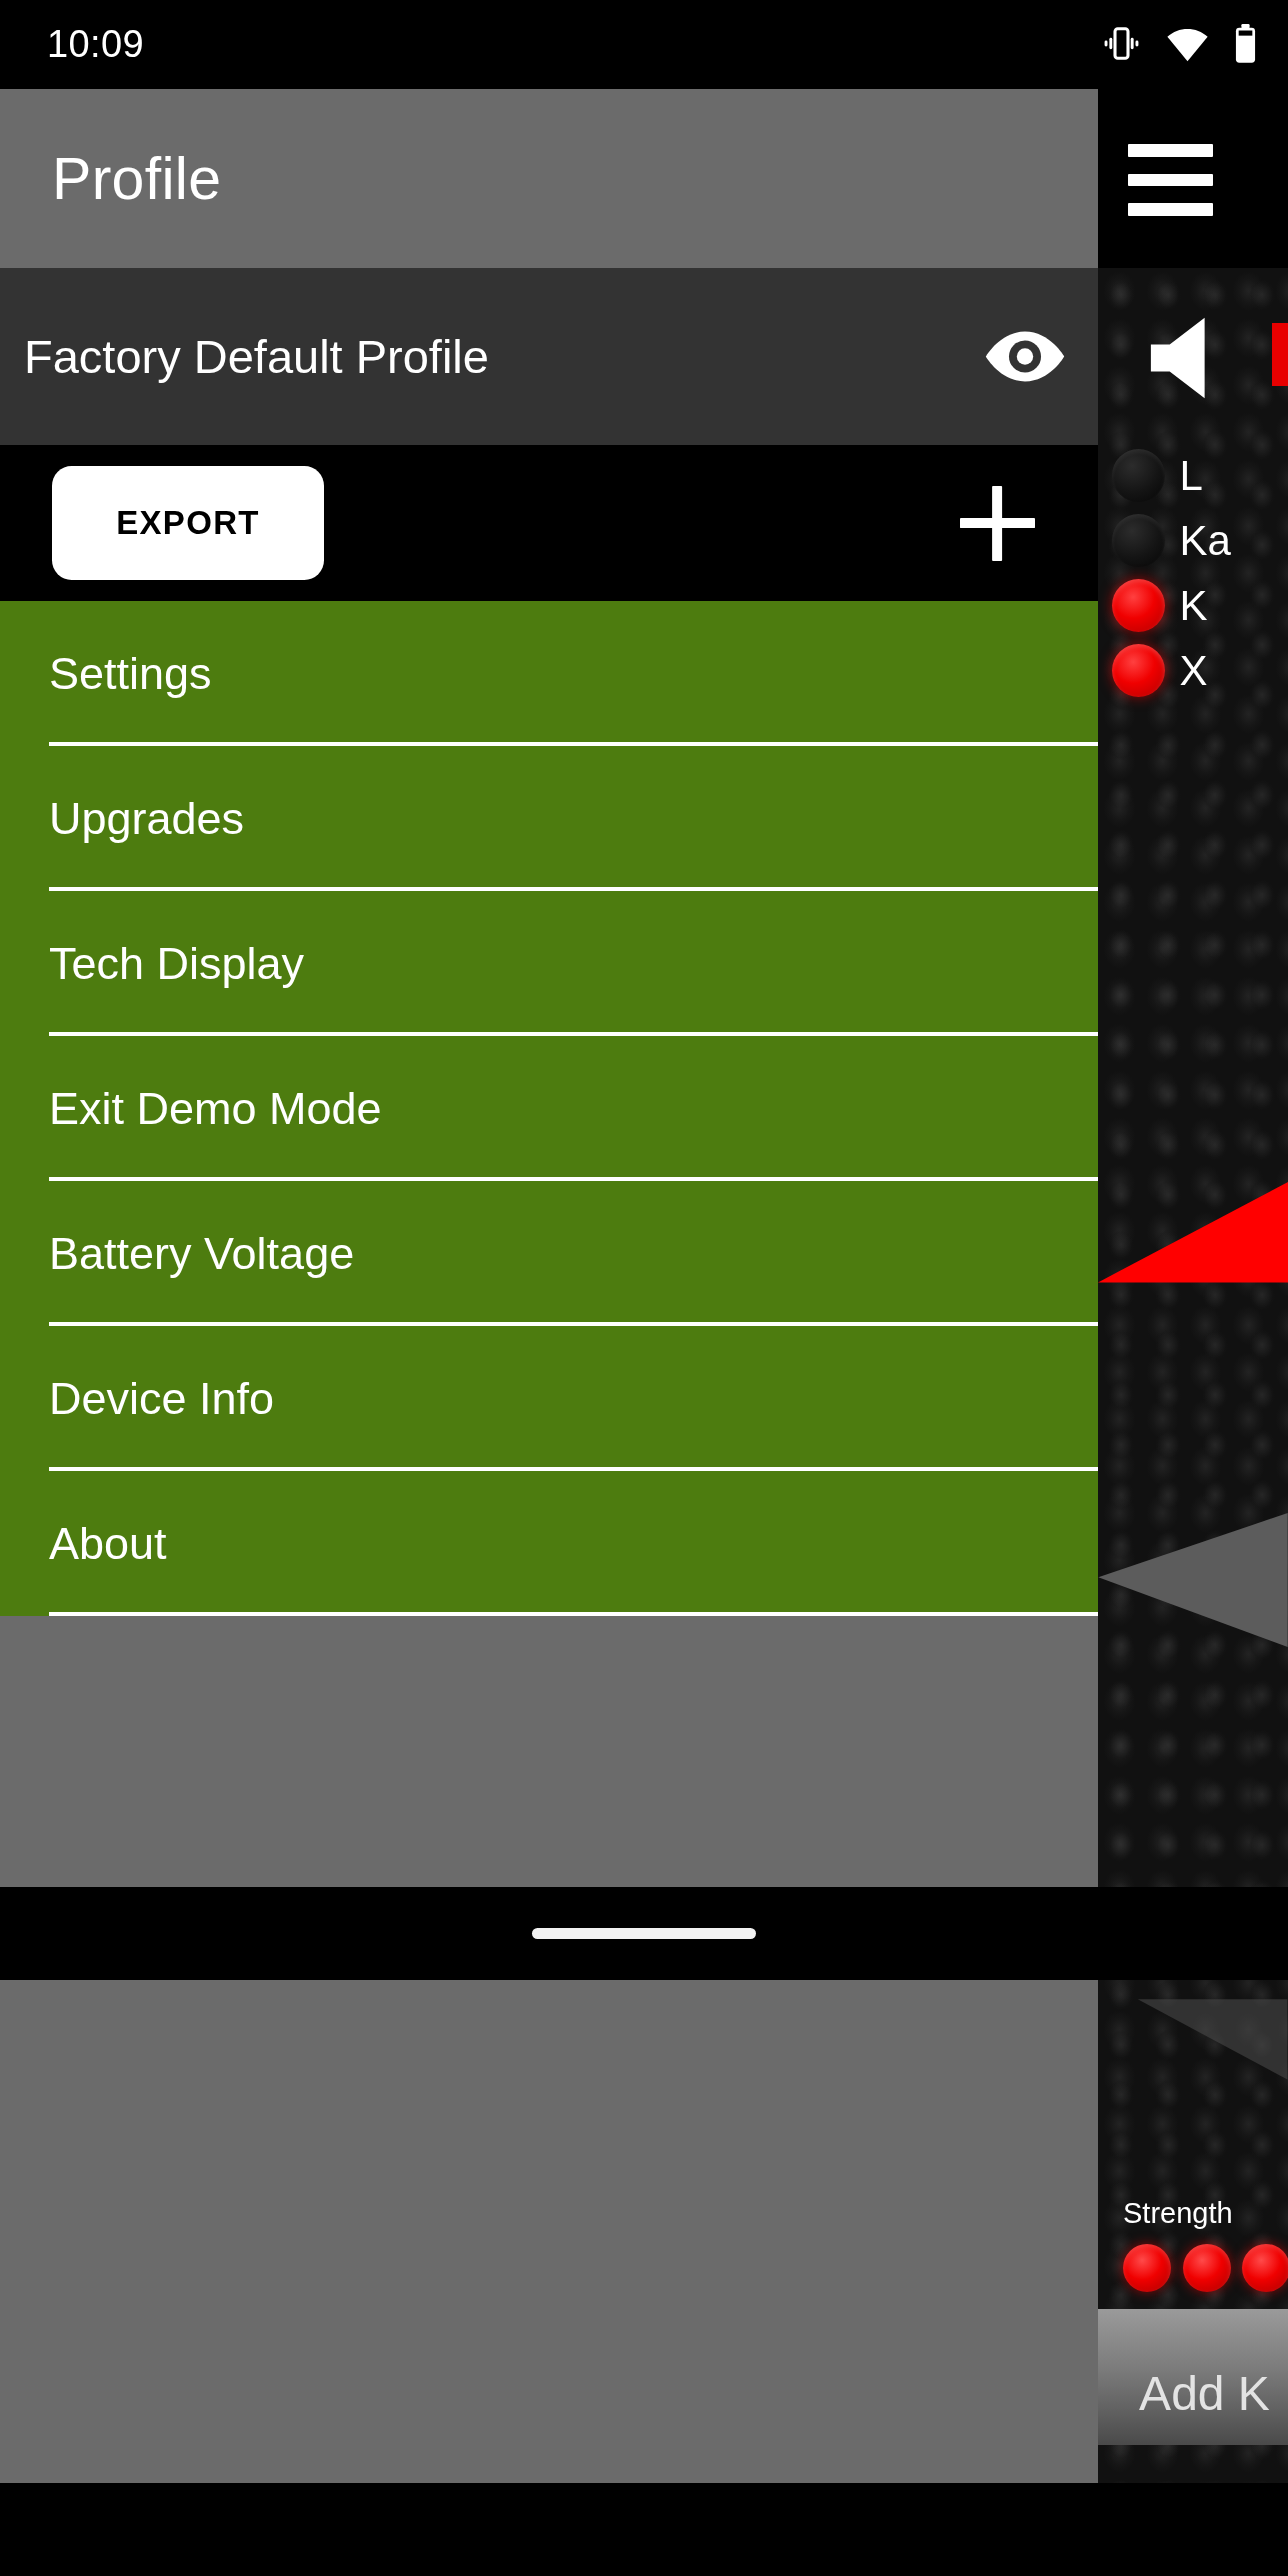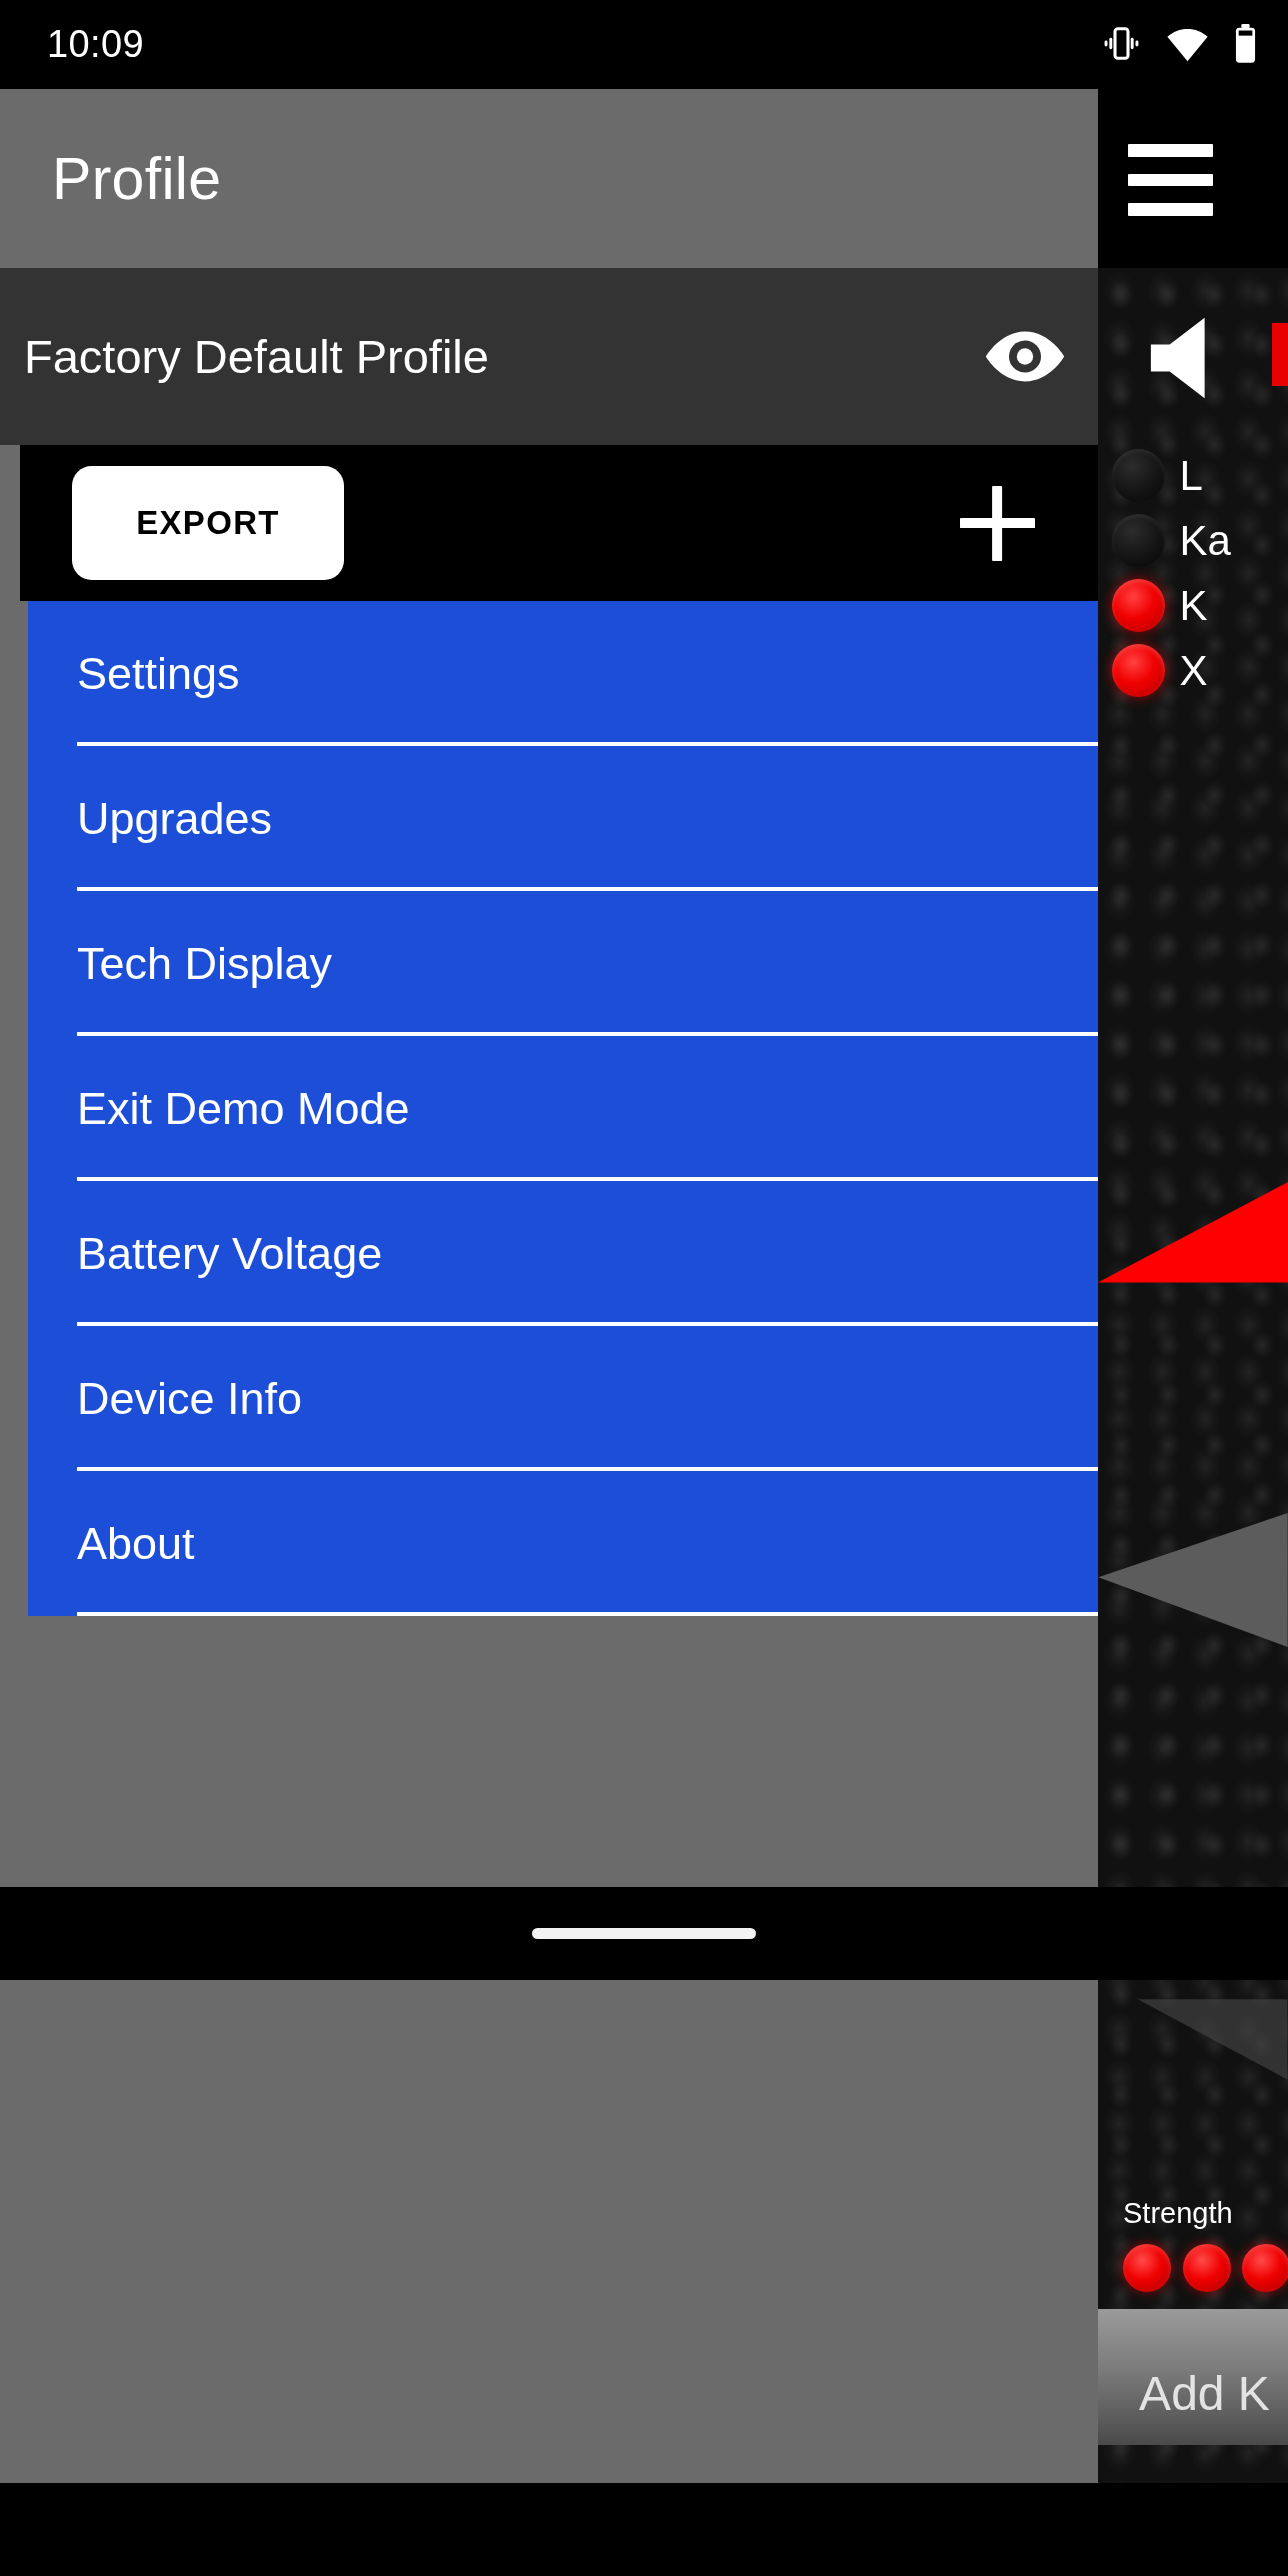--- a/index.html
+++ b/index.html
@@ -39,39 +39,39 @@
   .profilebar{
     height:177px; background:#333333;
     display:flex; align-items:center; padding:0 24px;
   }
   .profilebar-name{ color:#fff; font-size:47px; font-weight:400; }
   .eye-wrap{ margin-left:auto; display:flex; align-items:center; justify-content:center;
              width:98px; height:98px; }
 
   .actionbar{
     height:156px; background:#000;
-    display:flex; align-items:center; padding:0 52px;margin-left:20px;
+    display:flex; align-items:center; padding:0 52px;
   }
   .export-btn{
     background:#ffffff; color:#000; border:none;
     border-radius:19.7px; height:114px; min-width:272px;
     font-size:33px; font-weight:700; letter-spacing:1.3px;
     font-family:"Liberation Sans", sans-serif; cursor:pointer;
   }
   .plus-btn{
     margin-left:auto; width:98px; height:98px; position:relative;
     cursor:pointer;
   }
   .plus-btn::before,.plus-btn::after{
     content:""; position:absolute; background:#fff; border-radius:0.9px;
   }
   .plus-btn::before{ left:50%; top:11.6px; width:9.8px; height:75px; transform:translateX(-50%); }
   .plus-btn::after { top:50%; left:11.6px; height:9.8px; width:75px; transform:translateY(-50%); }
 
-  .menulist{ background:#1d4ed8;margin-left:28px; }
+  .menulist{ background:#4d7c0f; }
   .menu-item{
     position:relative; height:145px;
     display:flex; align-items:center; padding-left:49px;
     cursor:pointer;
   }
   .menu-item .label{ color:#fff; font-size:45px; font-weight:400; }
   .menu-item .divider{
     position:absolute; left:49px; right:0; bottom:0;
     height:3.6px; background:#ffffff;
   }

